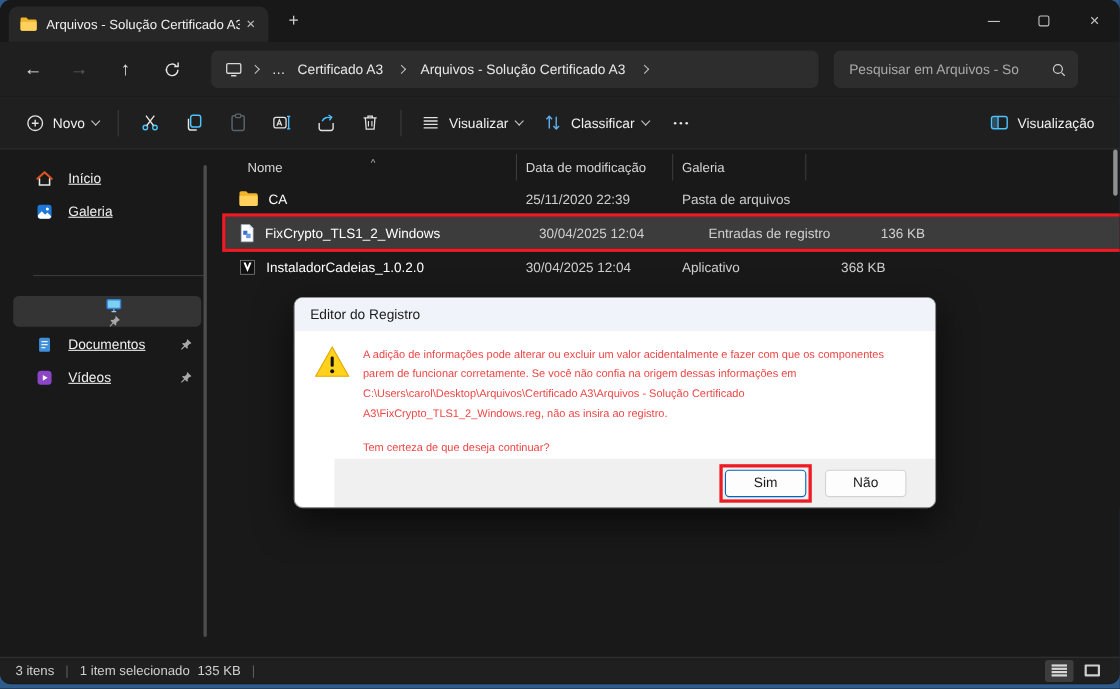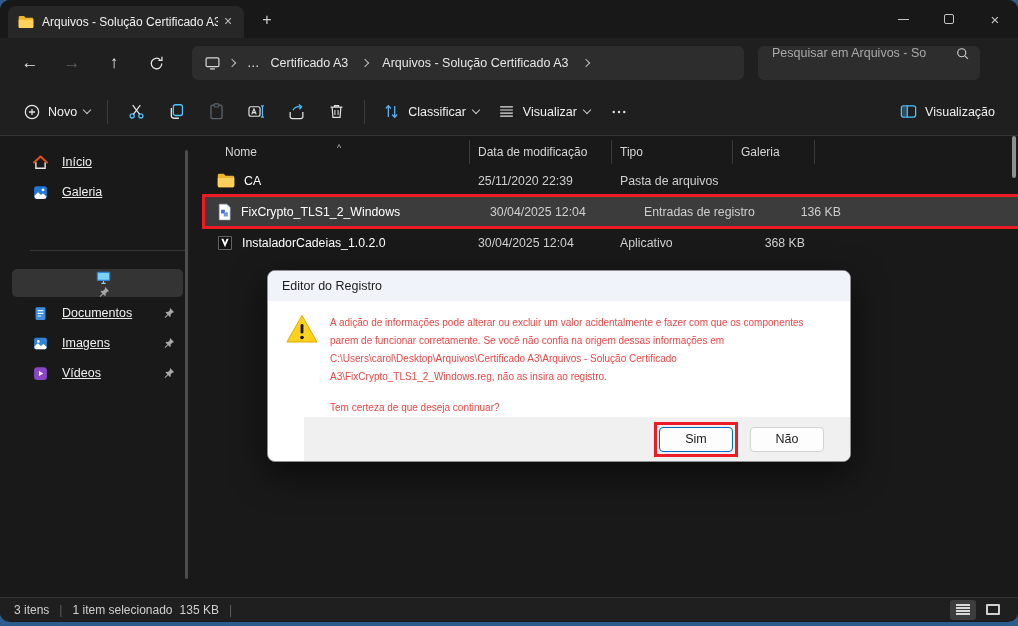--- a/index.html
+++ b/index.html
@@ -28,21 +28,21 @@
   .navbtn { width:36px; height:34px; display:flex; align-items:center; justify-content:center;
             font-size:17px; color:#e6e6e6; border-radius:5px; margin-right:6px; }
   .navbtn.disabled { color:#5f5f5f; }
   .addrbar { width:552px; height:34px; background:#2d2d2d; border-radius:6px; display:flex; align-items:center;
              padding:0 12px; margin-left:12px; font-size:12.5px; color:#e6e6e6; }
   .crumb { padding:0 6px; white-space:nowrap; cursor:default; }
   .bchev { width:6px; height:6px; border-right:1.4px solid #bdbdbd; border-bottom:1.4px solid #bdbdbd;
            transform:rotate(-45deg); display:inline-block; margin:0 8px; flex:none; }
   .bc-ellipsis { letter-spacing:1px; padding:0 4px; }
   .search { width:222px; height:34px; background:#2d2d2d; border:none; border-radius:6px; margin-left:14px;
-            display:flex; align-items:flex-start; padding:0 10px 0 14px; }
+            display:flex; align-items:center; padding:0 10px 0 14px; }
   .search input { flex:1; background:transparent; border:none; outline:none; color:#e6e6e6;
                   font-size:12.5px; font-family:inherit; min-width:0; }
   .search input::placeholder { color:#a9a9a9; opacity:1; }
 
   
   .commandbar { height:48px; background:#1f1f1f; border-bottom:1px solid #343434;
                 display:flex; align-items:center; padding:0 14px; }
   .cmd { display:flex; align-items:center; gap:7px; padding:6px 9px; border-radius:5px; font-size:12.5px; color:#f0f0f0; }
   .cmd-icon-btn { width:40px; height:34px; display:flex; align-items:center; justify-content:center; border-radius:5px; }
   .cdivider { width:1px; height:24px; background:#3c3c3c; margin:0 8px; }
@@ -215,38 +215,38 @@
     <span class="cmd-icon-btn">
       <svg width="19" height="19" viewBox="0 0 24 24">
           <path d="M4.5 6.5h15M9.5 6.2V4.5h5v1.7M6.5 6.8l1 12.7h9l1-12.7" fill="none" stroke="#e2e2e2" stroke-width="1.5"></path>
           <path d="M10 10v6.5M14 10v6.5" stroke="#e2e2e2" stroke-width="1.3"></path>
         </svg>
     </span>
     <span class="cdivider"></span>
     <div class="cmd">
       <span>
         <svg width="19" height="19" viewBox="0 0 24 24">
+            <path d="M4 6.2h16M4 10.1h16M4 14h16M4 17.9h16" stroke="#e2e2e2" stroke-width="1.5"></path>
+          </svg>
+      </span>
+      <span>Visualizar</span>
+      <span class="chev"></span>
+    </div>
+    <div class="cmd">
+      <span>
+        <svg width="19" height="19" viewBox="0 0 24 24">
             <path d="M8 4.8v14" stroke="#5fb2f2" stroke-width="1.6"></path>
             <path d="M4.8 8.2L8 4.7l3.2 3.5" fill="none" stroke="#5fb2f2" stroke-width="1.6"></path>
             <path d="M16 19.2v-14" stroke="#5fb2f2" stroke-width="1.6"></path>
             <path d="M12.8 15.8l3.2 3.5 3.2-3.5" fill="none" stroke="#5fb2f2" stroke-width="1.6"></path>
           </svg>
       </span>
       <span>Classificar</span>
       <span class="chev"></span>
     </div>
-    <div class="cmd">
-      <span>
-        <svg width="19" height="19" viewBox="0 0 24 24">
-            <path d="M4 6.2h16M4 10.1h16M4 14h16M4 17.9h16" stroke="#e2e2e2" stroke-width="1.5"></path>
-          </svg>
-      </span>
-      <span>Visualizar</span>
-      <span class="chev"></span>
-    </div>
     <span class="cmd-icon-btn">
       <svg width="18" height="18" viewBox="0 0 24 24">
           <circle cx="5" cy="12" r="1.6" fill="#e2e2e2"></circle>
           <circle cx="12" cy="12" r="1.6" fill="#e2e2e2"></circle>
           <circle cx="19" cy="12" r="1.6" fill="#e2e2e2"></circle>
         </svg>
     </span>
     <span class="spacer"></span>
     <div class="cmd">
       <span>
@@ -301,35 +301,20 @@
         </span>
       </div>
       <div class="side-item">
         <span>
           <svg width="17" height="17" viewBox="0 0 24 24">
               <rect x="5" y="3" width="14" height="18" rx="2" fill="#3f8fdb"></rect>
               <path d="M8 8h8M8 11.8h8M8 15.6h5" stroke="#e8f2fb" stroke-width="1.6"></path>
             </svg>
         </span>
         <span class="lbl">Documentos</span>
-        <span>
-          <svg width="13" height="13" viewBox="0 0 24 24">
-              <path fill="#a8a8a8" d="M15 2l7 7-1.6 1.5-.9-.3-3.7 3.8.4 3.1-1.4 1.4-3.5-3.5L6 20.3 4.7 19l5.3-5.3-3.5-3.5 1.4-1.4 3.1.4 3.8-3.7-.3-.9z"></path>
-            </svg>
-        </span>
-      </div>
-      <div class="side-item">
-        <span>
-          <svg width="17" height="17" viewBox="0 0 24 24">
-              <rect x="3" y="4" width="18" height="16" rx="2.5" fill="#2f84d8"></rect>
-              <path d="M3.5 16l4.8-4.4 4.4 4 3.4-3 4.4 4v1a2.5 2.5 0 0 1-2.5 2.4H6A2.5 2.5 0 0 1 3.5 17.5z" fill="#fff"></path>
-              <circle cx="9" cy="9" r="1.8" fill="#fff"></circle>
-            </svg>
-        </span>
-        <span class="lbl">Imagens</span>
         <span>
           <svg width="13" height="13" viewBox="0 0 24 24">
               <path fill="#a8a8a8" d="M15 2l7 7-1.6 1.5-.9-.3-3.7 3.8.4 3.1-1.4 1.4-3.5-3.5L6 20.3 4.7 19l5.3-5.3-3.5-3.5 1.4-1.4 3.1.4 3.8-3.7-.3-.9z"></path>
             </svg>
         </span>
       </div>
       <div class="side-item">
         <span>
           <svg width="17" height="17" viewBox="0 0 24 24">
               <rect x="3" y="3" width="18" height="18" rx="4.5" fill="#8b46c8"></rect>
@@ -346,21 +331,20 @@
       <span class="side-scroll"></span>
     </div>
 
     <div class="content">
       <div class="grid lhdr">
         <div class="c-name">
           <span>Nome</span>
           <span class="sortcaret">^</span>
         </div>
         <div>Data de modificação</div>
-        <div>Tipo</div>
         <div>Galeria</div>
       </div>
 
       <div class="grid row">
         <div class="c-name">
           <span>
             <svg width="18" height="15" viewBox="0 0 24 20">
                 <path fill="#f0b428" d="M1 3c0-1.1.9-2 2-2h6l2.4 2.6H21c1.1 0 2 .9 2 2V17c0 1.1-.9 2-2 2H3c-1.1 0-2-.9-2-2z"></path>
                 <path fill="#ffd05c" d="M1 6.6h22V17c0 1.1-.9 2-2 2H3c-1.1 0-2-.9-2-2z"></path>
               </svg>

